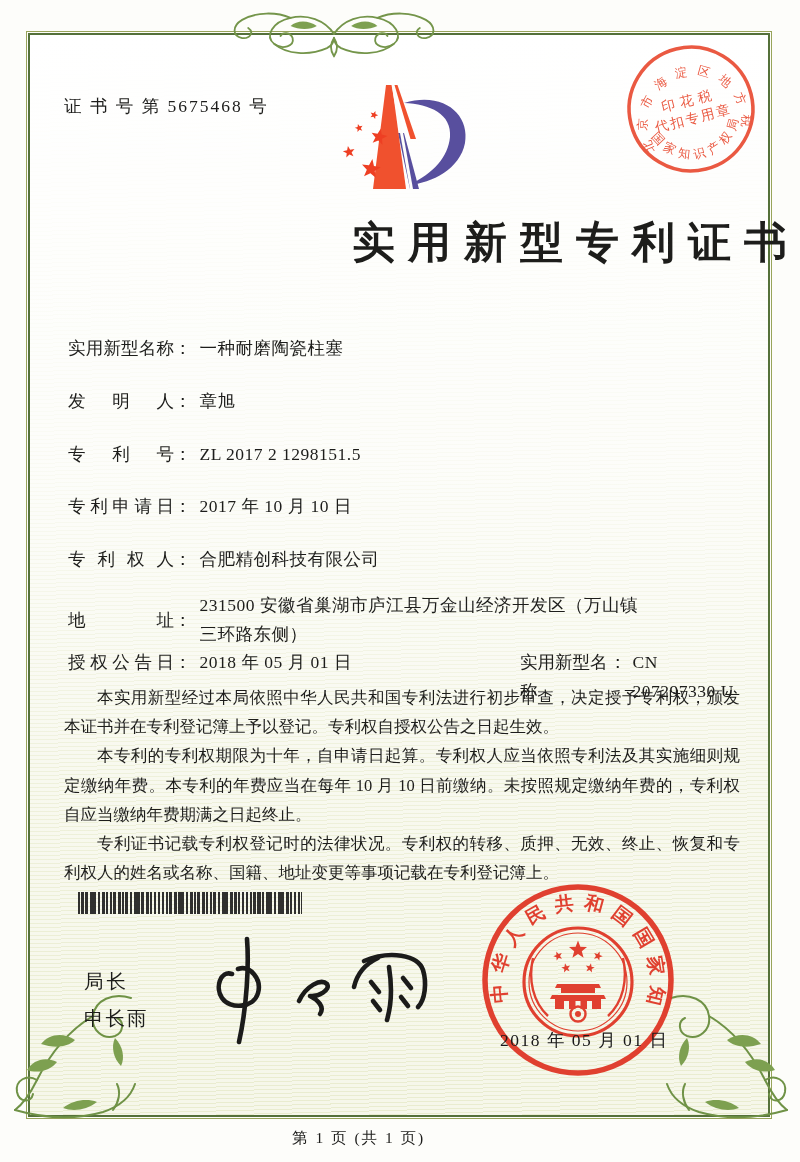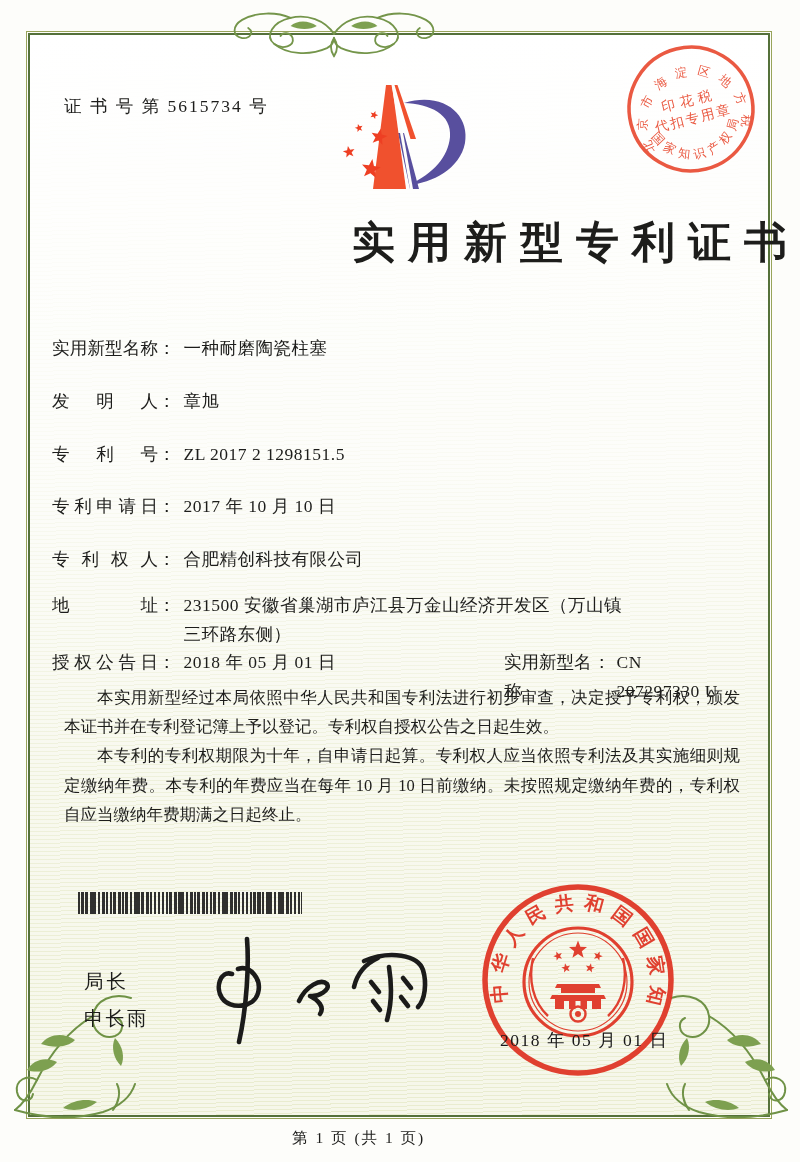--- a/index.html
+++ b/index.html
@@ -22,21 +22,21 @@
   .fl-left{left:8px;top:992px;}
   .fl-right{right:6px;top:992px;transform:scaleX(-1);}
   .top-ornament{position:absolute;left:228px;top:5px;width:212px;height:58px;}
 
   .cert-no{position:absolute;left:64px;top:94px;font-size:17.5px;letter-spacing:2px;}
   .logo{position:absolute;left:326px;top:84px;width:150px;height:114px;}
   .tax-stamp{position:absolute;left:620px;top:38px;width:142px;height:142px;transform:rotate(-14deg);opacity:.9;}
   .title{position:absolute;left:0;top:214px;width:100%;text-align:right;
     font-size:43px;font-weight:700;letter-spacing:13px;}
 
-  .field{position:absolute;left:52px;display:flex;font-size:17.5px;line-height:29px;}
+  .field{position:absolute;left:68px;display:flex;font-size:17.5px;line-height:29px;align-items:center;}
   .flabel{display:inline-block;width:106px;text-align:justify;text-align-last:justify;letter-spacing:0;}
   .fcolon{margin:0 8px 0 0;}
   .fvalue{letter-spacing:.5px;}
   .fvalue.addr{display:inline-block;width:452px;}
   .grant-no-group{position:absolute;left:452px;top:0;display:flex;font-size:17.5px;}
   .grant-no-group .fcolon{margin-right:6px;}
 
   .paras{position:absolute;left:64px;top:683px;width:676px;
     font-size:16.5px;line-height:29.2px;text-align:justify;}
   .paras p{margin:0;text-indent:2em;}
@@ -100,21 +100,21 @@
       <path d="M104,118 C110,110 112,100 108,92"></path>
     </g>
     <g fill="#7da050" stroke="none">
       <path d="M66,48 C54,40 40,42 32,52 C44,56 58,56 66,48 Z"></path>
       <path d="M48,70 C36,64 24,68 18,78 C30,82 42,78 48,70 Z"></path>
       <path d="M88,110 C78,118 64,120 54,116 C64,108 78,106 88,110 Z"></path>
       <path d="M112,74 C104,66 102,54 106,46 C114,54 116,66 112,74 Z"></path>
     </g>
   </svg>
 
-  <div class="cert-no">证 书 号 第 5615734 号</div>
+  <div class="cert-no">证 书 号 第 5675468 号</div>
 
   <svg class="logo" viewBox="0 0 150 112">
     <defs>
       <polygon id="ustar" points="0,-10 2.5,-3.4 9.5,-3.1 4,1.4 5.9,8.1 0,4.2 -5.9,8.1 -4,1.4 -9.5,-3.1 -2.5,-3.4"></polygon>
     </defs>
     <path d="M78,18 C118,6 144,30 139,58 C134,84 106,98 83,100 C108,88 122,72 124,52 C126,29 104,19 78,18 Z" fill="#584f9e"></path>
     <polygon points="72,48 78,48 93,104 84,104" fill="#584f9e"></polygon>
     <polygon points="60,0 66,0 80,104 47,104" fill="#f0512e"></polygon>
     <polygon points="65.5,0 68.5,0 87,104 84,104" fill="#fdfdfa"></polygon>
     <polygon points="68.5,0 71.5,0 90,54 84.5,54" fill="#f0512e"></polygon>
@@ -180,20 +180,21 @@
     <span class="grant-no-group">
       <span>实用新型名称</span>
         <span class="fcolon">：</span>
       <span class="fvalue">CN 207297330 U</span>
     </span>
   </div>
 
   <div class="paras">
     <p>本实用新型经过本局依照中华人民共和国专利法进行初步审查，决定授予专利权，颁发本证书并在专利登记簿上予以登记。专利权自授权公告之日起生效。</p>
     <p>本专利的专利权期限为十年，自申请日起算。专利权人应当依照专利法及其实施细则规定缴纳年费。本专利的年费应当在每年 10 月 10 日前缴纳。未按照规定缴纳年费的，专利权自应当缴纳年费期满之日起终止。</p>
+    <p>专利证书记载专利权登记时的法律状况。专利权的转移、质押、无效、终止、恢复和专利权人的姓名或名称、国籍、地址变更等事项记载在专利登记簿上。</p>
   </div>
 
   <div class="barcode"></div>
 
   <div class="signer-title">局长</div>
   <div class="signer-name">申长雨</div>
 
   <svg class="signature" viewBox="0 0 244 116">
     <g fill="none" stroke="#1b1b1a" stroke-width="4.6" stroke-linecap="round" stroke-linejoin="round">
       <path d="M30,40 C18,36 13,54 20,64 C28,76 52,74 56,59 C60,45 48,31 36,35"></path>

